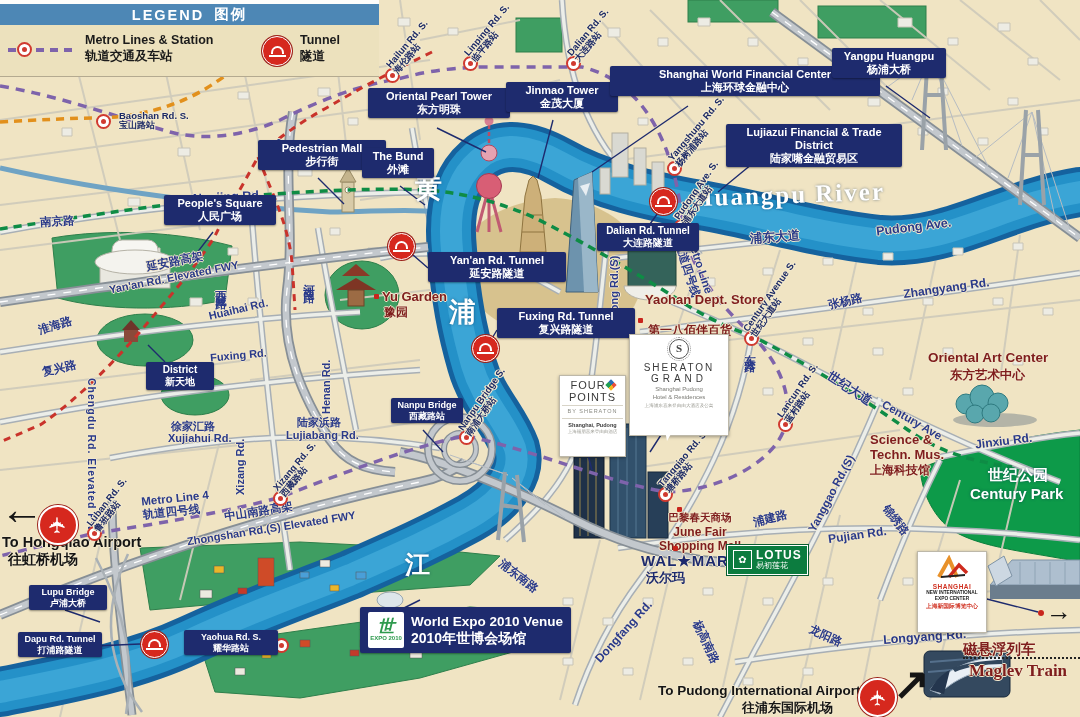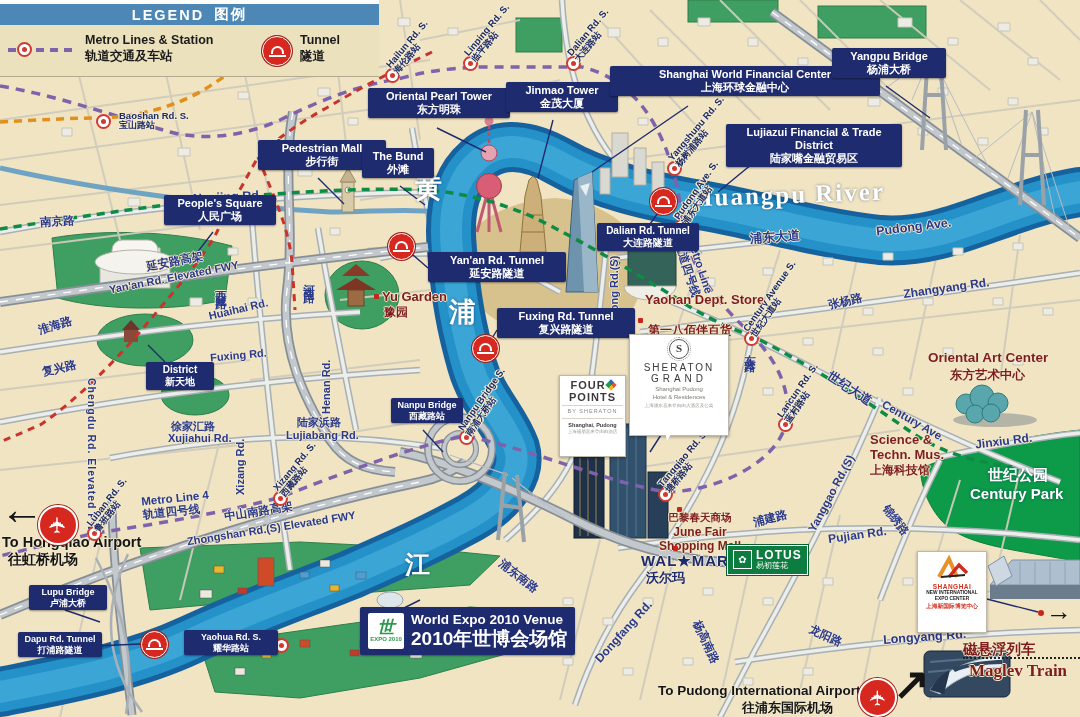--- a/index.html
+++ b/index.html
@@ -8,21 +8,21 @@
   svg{position:absolute;left:0;top:0;z-index:0}
 
   
   .lbl{position:absolute;background:#1e2b6e;color:#fff;text-align:center;padding:2px 4px;
        border-radius:2px;line-height:1.18;z-index:30;box-shadow:0 1px 2px rgba(0,0,0,.4)}
   .lbl .en{font-weight:bold;font-size:11px;display:block}
   .lbl .cn{font-weight:bold;font-size:11px;display:block}
   .lbl.f10 .en,.lbl.f10 .cn{font-size:10px}
   .lbl.f9 .en,.lbl.f9 .cn{font-size:9px}
   .lbl.expo{display:flex;align-items:center;gap:7px;padding:5px 8px;text-align:left}
-  .lbl.expo .en{font-size:13.5px}.lbl.expo .cn{font-size:19px}
+  .lbl.expo .en{font-size:13.5px}.lbl.expo .cn{font-size:14px}
   .expo-logo{width:36px;height:36px;background:#fff;border-radius:2px;display:flex;flex-direction:column;
              align-items:center;justify-content:center;color:#2f9a4e;flex:0 0 auto}
   .expo-logo .g{font-size:17px;font-weight:bold;font-style:italic;line-height:1}
   .expo-logo .t{font-size:6px;font-weight:bold;color:#2f9a4e;line-height:1.1}
 
   
   .st{position:absolute;color:#1c2a66;font-weight:bold;font-size:9.5px;line-height:1.1;
       white-space:nowrap;z-index:22;transform-origin:0 100%;
       text-shadow:1px 0 0 #f4ebcf,-1px 0 0 #f4ebcf,0 1px 0 #f4ebcf,0 -1px 0 #f4ebcf,1px 1px 0 #f4ebcf,-1px -1px 0 #f4ebcf}
   .st .cn{font-size:9px;display:block}
@@ -65,21 +65,21 @@
                justify-content:center;gap:10px;font-weight:bold;font-size:14.5px;letter-spacing:2px}
   .legend .panel{height:51px;background:#ece1bd;border-bottom:1px solid #b4aa90;position:relative}
   .legend .dash{position:absolute;left:8px;top:23px;width:64px;height:4px;
      background:repeating-linear-gradient(90deg,#7e63ab 0 8px,rgba(0,0,0,0) 8px 14px)}
   .legend .txt{position:absolute;color:#1b1b1b;font-weight:bold;font-size:12.5px;line-height:1.25}
 
   
   .brand{position:absolute;background:#fff;border:1px solid #bdb8a9;z-index:32;
          box-shadow:0 1px 3px rgba(0,0,0,.35);text-align:center;color:#3a3a3a}
   .fourpoints{width:61px;height:74px;padding:4px 2px 2px}
-  .fourpoints .l1{font-size:11px;font-weight:bold;letter-spacing:1px;line-height:1.05}
+  .fourpoints .l1{font-size:11px;font-weight:normal;letter-spacing:1px;line-height:1.05}
   .fourpoints .pin{display:inline-block;width:8px;height:8px;margin-left:1px;transform:rotate(45deg);
      background:conic-gradient(#e94e3c 0 25%,#f6b51e 0 50%,#1f9e53 0 75%,#2a6db5 0)}
   .fourpoints .sub{font-size:5.5px;letter-spacing:1px;color:#8a8a82;margin-top:2px;border-top:1px solid #d8d4c8;padding-top:2px}
   .fourpoints .loc{font-size:5.5px;font-weight:bold;margin-top:4px;border-top:1px solid #d8d4c8;padding-top:3px}
   .fourpoints .cn{font-size:4.5px;color:#9a9a92;margin-top:1px}
   .sheraton{width:94px;height:92px;padding:4px 2px}
   .sheraton .mono{width:18px;height:18px;margin:0 auto;border:1.5px solid #555;border-radius:50%;
       font-family:"Liberation Serif",serif;font-size:11px;font-weight:bold;line-height:16px;color:#444;
       outline:1px dotted #999;outline-offset:1px}
   .sheraton .l1{font-size:10px;letter-spacing:2px;color:#3a3a3a;margin-top:3px}
@@ -419,21 +419,21 @@
     </div>
 <div class="lbl" style="left:610px;top:66px;width:262px">
       <span class="en">Shanghai World Financial Center</span>
       <span class="cn">上海环球金融中心</span>
     </div>
 <div class="lbl" style="left:726px;top:124px;width:168px">
       <span class="en">Lujiazui Financial &amp; Trade District</span>
       <span class="cn">陆家嘴金融贸易区</span>
     </div>
 <div class="lbl" style="left:832px;top:48px;width:106px">
-      <span class="en">Yangpu Bridge</span>
+      <span class="en">Yangpu Huangpu</span>
       <span class="cn">杨浦大桥</span>
     </div>
 <div class="lbl" style="left:258px;top:140px;width:120px">
       <span class="en">Pedestrian Mall</span>
       <span class="cn">步行街</span>
     </div>
 <div class="lbl" style="left:164px;top:195px;width:104px">
       <span class="en">People's Square</span>
       <span class="cn">人民广场</span>
     </div>

